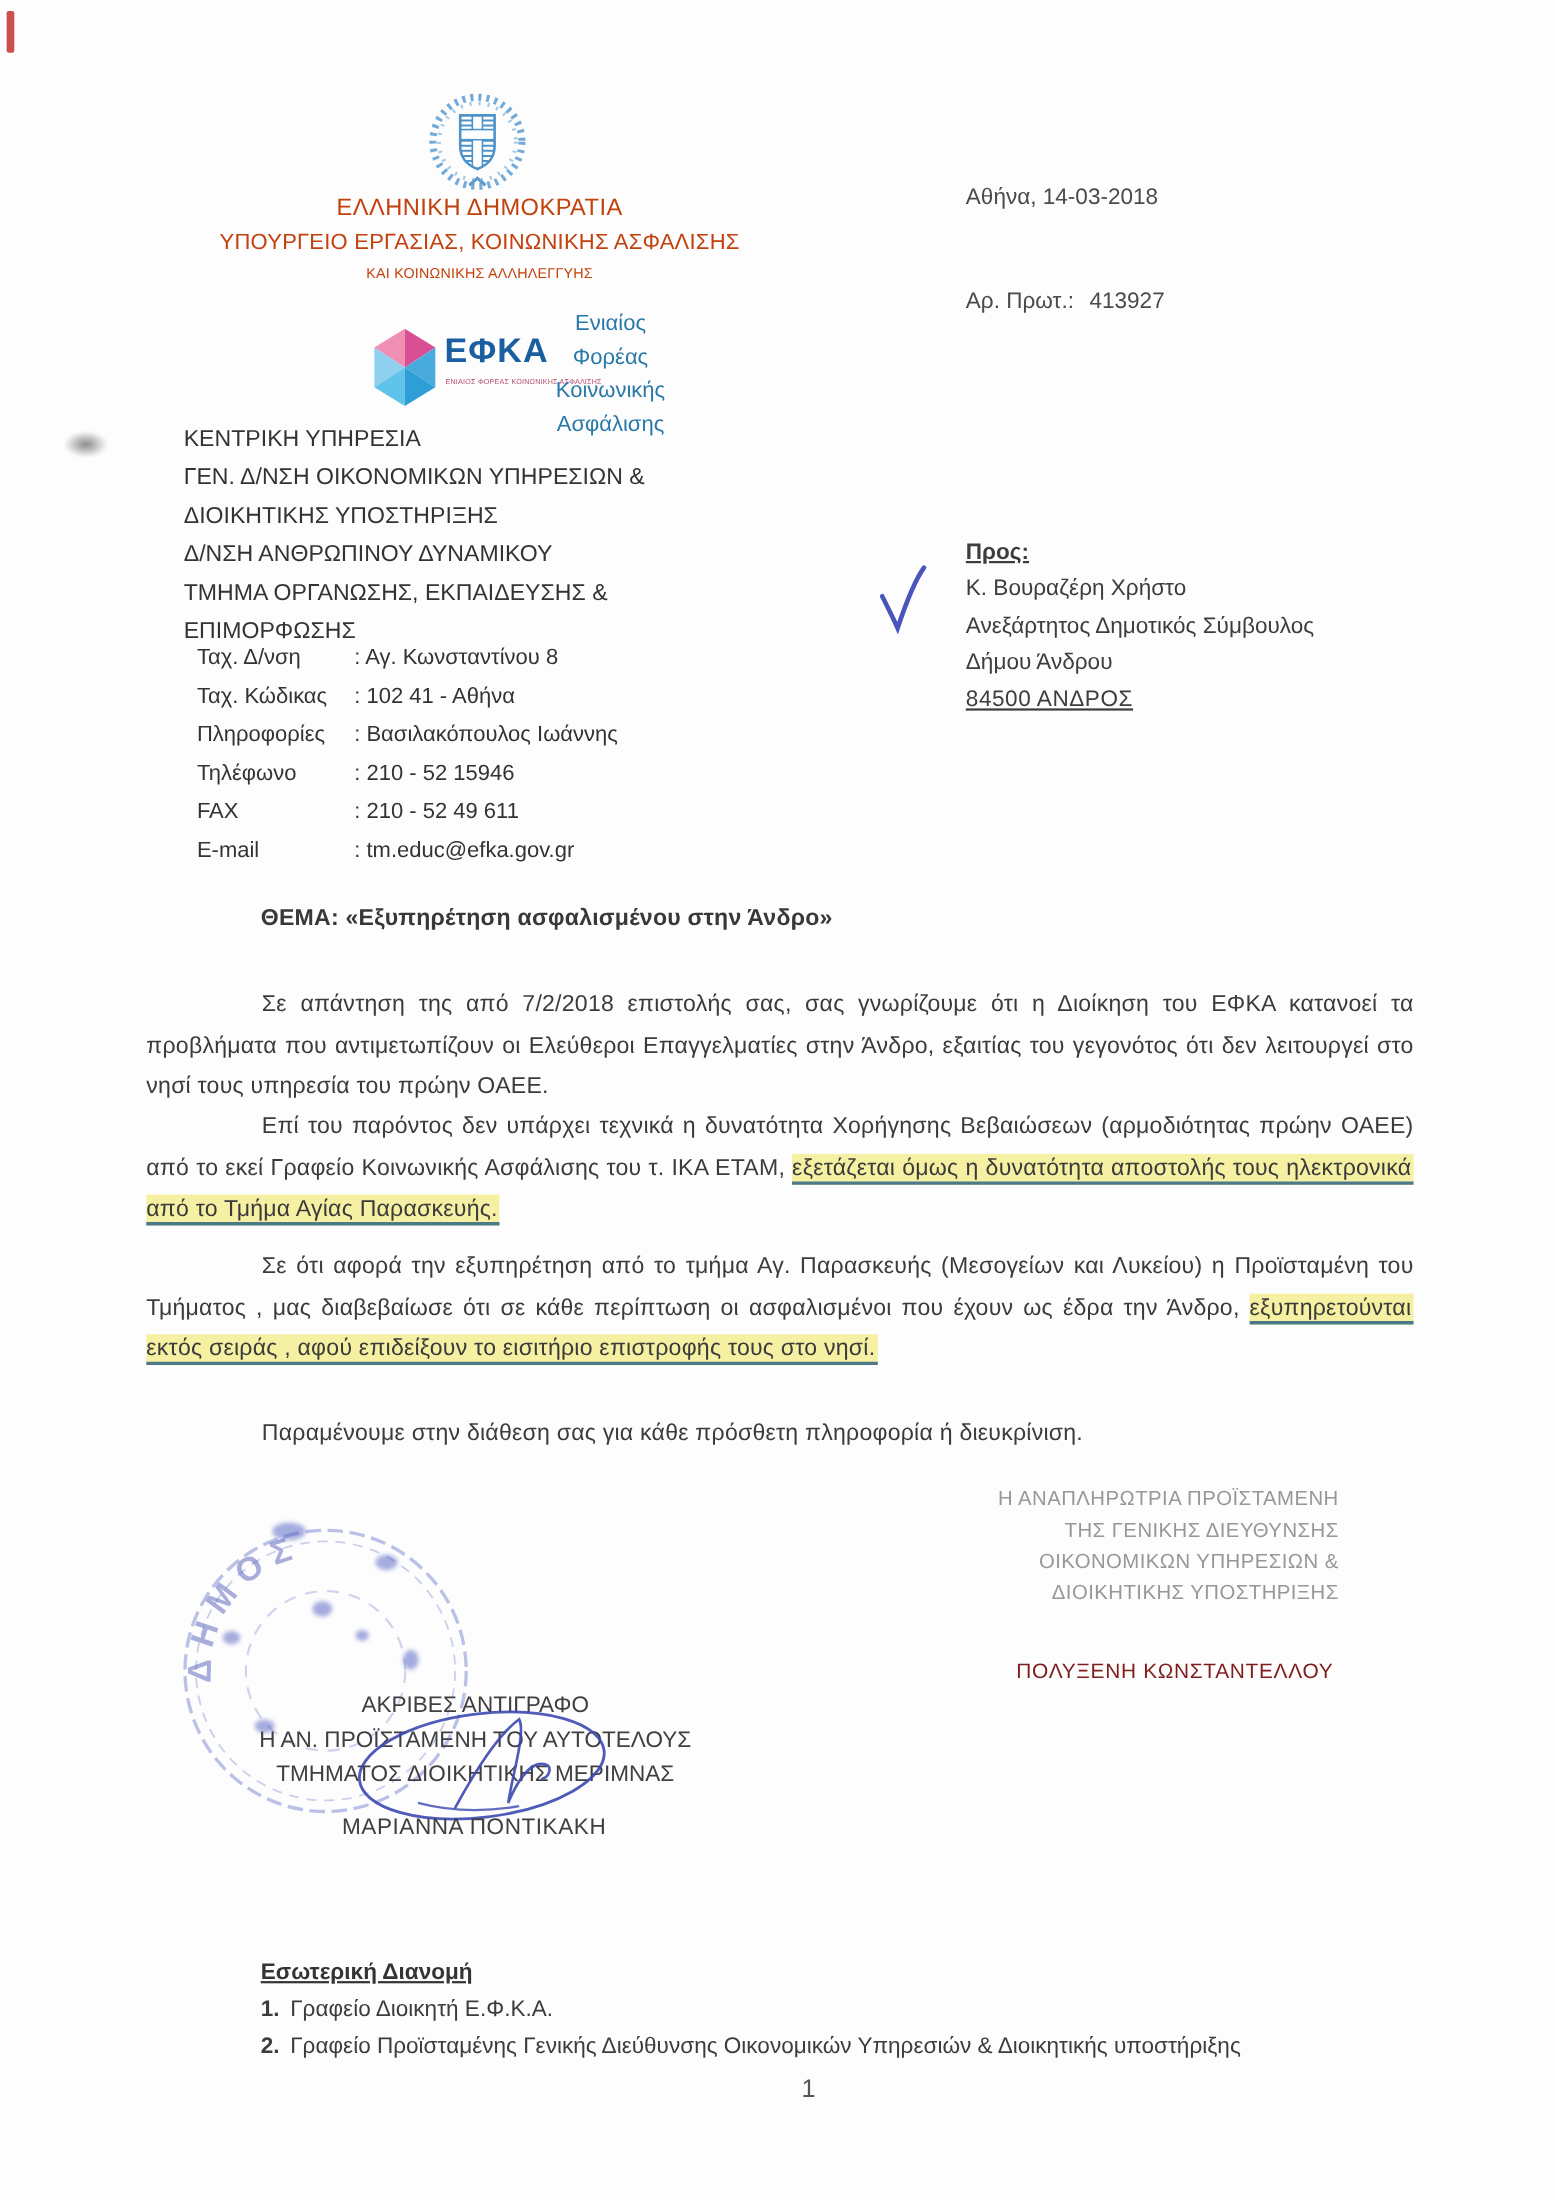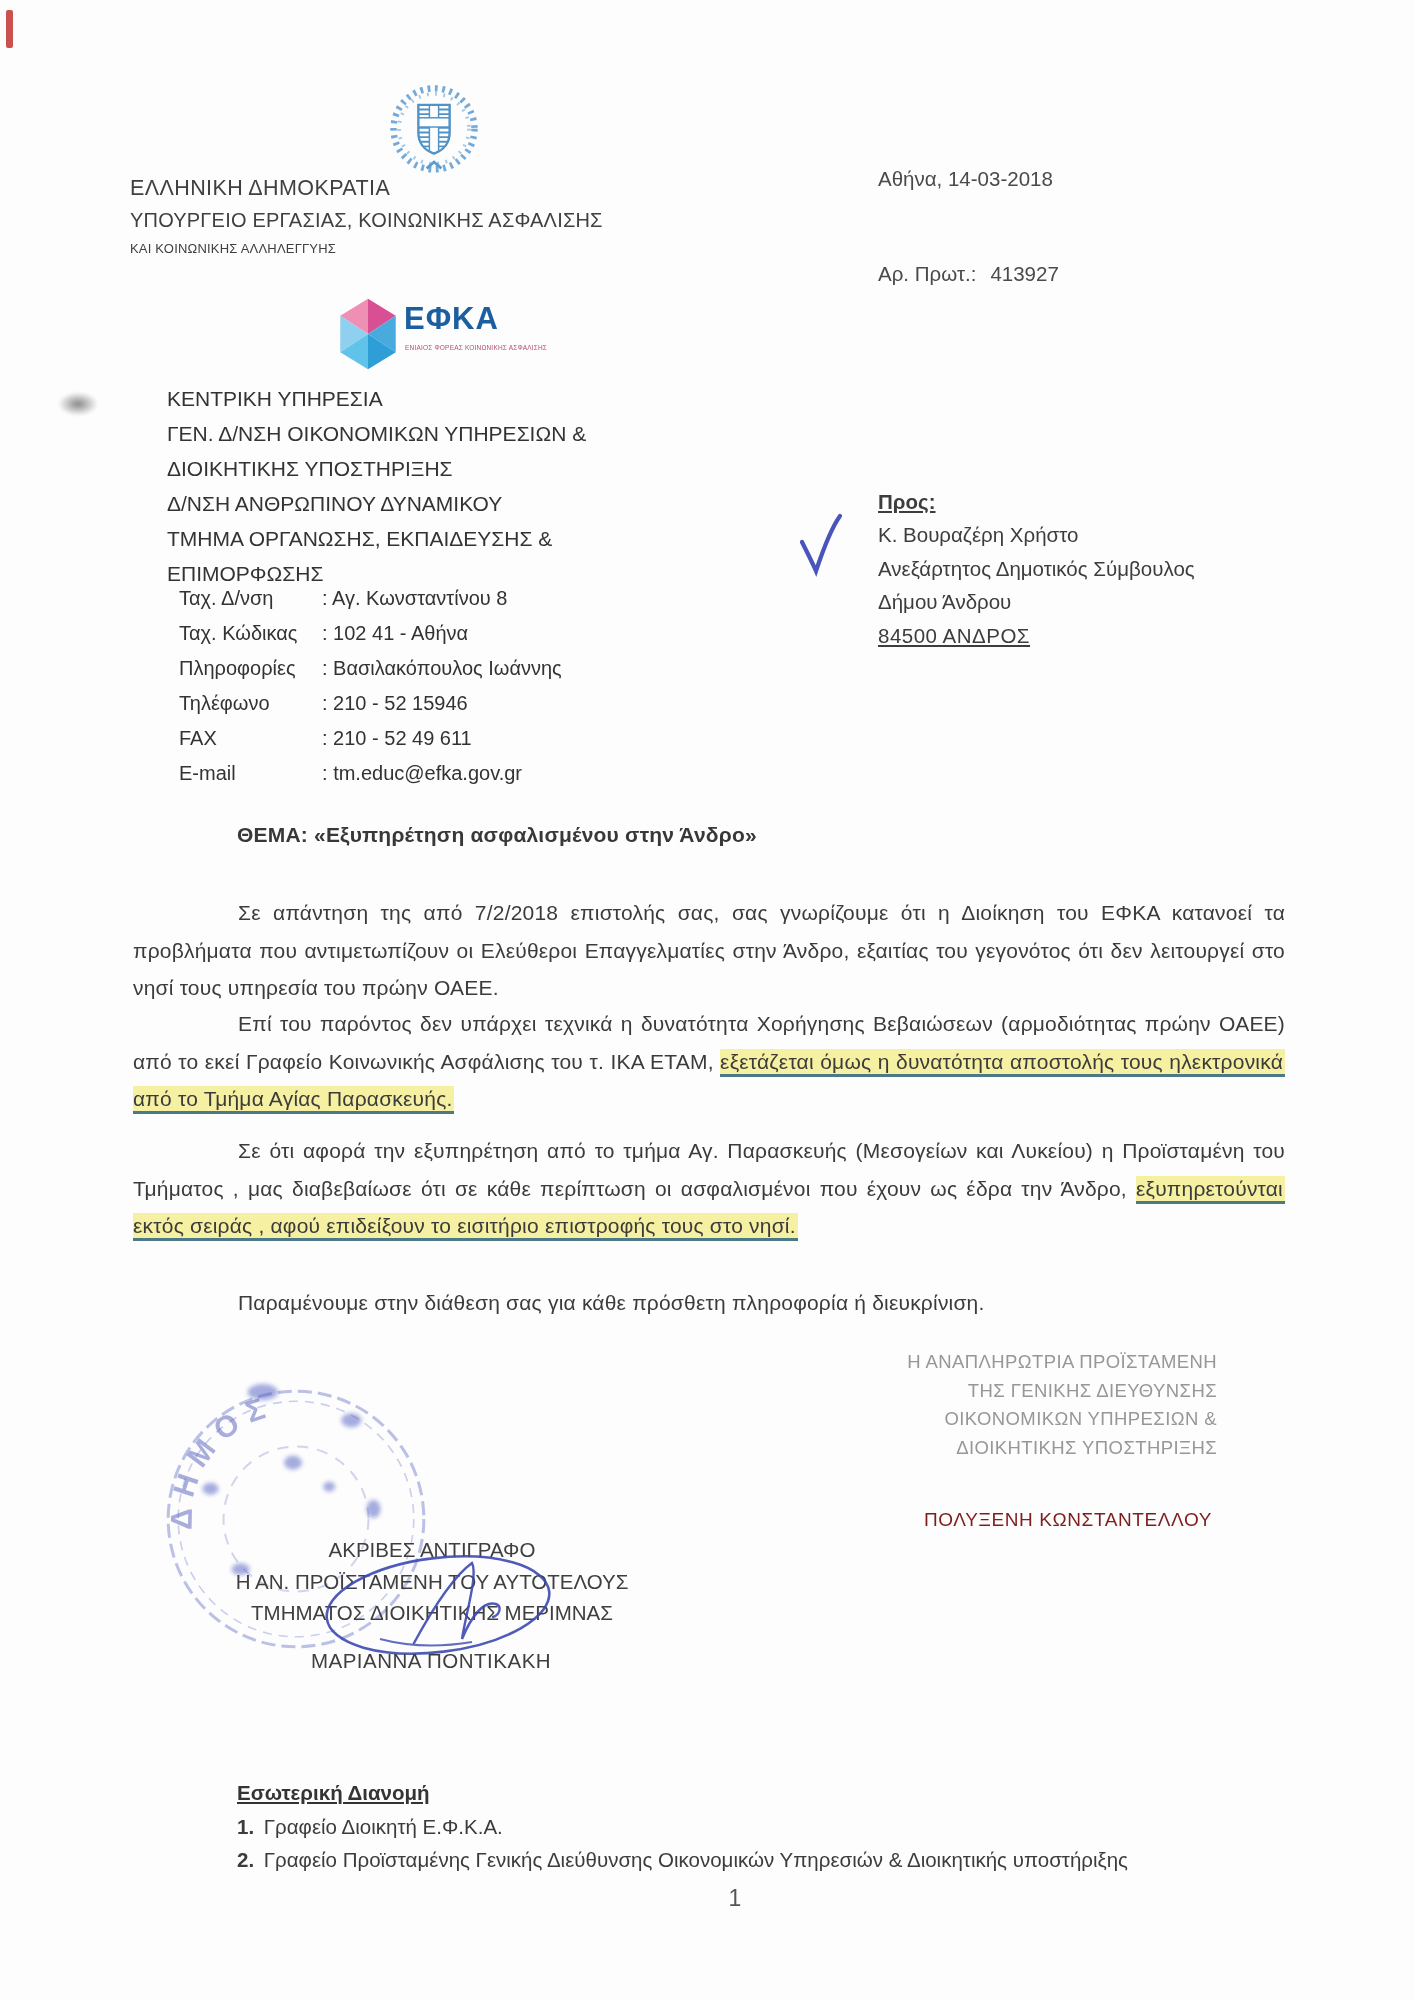--- a/index.html
+++ b/index.html
@@ -6,21 +6,21 @@
   .page{
     position:relative;width:1414px;height:2000px;background:#fdfdfd;
     font-family:"Liberation Sans",sans-serif;color:#3a3a3a;overflow:hidden;
   }
   .abs{position:absolute;}
   
   .mark-red{position:absolute;left:6px;top:10px;width:7px;height:38px;background:#c23330;border-radius:2px;opacity:.85;}
   .mark-smudge{position:absolute;left:58px;top:392px;width:40px;height:24px;background:radial-gradient(closest-side,#4a4a4a,rgba(90,90,90,0));opacity:.65;filter:blur(1.5px);border-radius:50%;}
   
   .emblem{position:absolute;left:388px;top:78px;width:92px;height:98px;}
-  .hdr-center{position:absolute;left:130px;width:612px;text-align:left;color:#404040;}
+  .hdr-center{position:absolute;left:130px;width:612px;text-align:center;color:#c2410c;}
   .republic{top:176px;font-size:21.5px;letter-spacing:.4px;}
   .ministry1{top:209px;font-size:20px;letter-spacing:.2px;}
   .ministry2{top:241px;font-size:13px;letter-spacing:.2px;}
   .efka-hex{position:absolute;left:336px;top:296px;width:64px;height:76px;}
   .efka-word{position:absolute;left:404px;top:301px;font-size:31px;font-weight:bold;color:#1c5fa0;letter-spacing:1px;}
   .efka-tagline{position:absolute;left:405px;top:344px;width:160px;font-size:6.5px;color:#b5506e;letter-spacing:.2px;white-space:nowrap;overflow:hidden;}
   .efka-side{position:absolute;left:490px;top:279px;width:130px;text-align:center;font-size:20px;line-height:30.5px;color:#2878a8;}
   .date-line{position:absolute;left:878px;top:167px;font-size:20.5px;color:#4a4a4a;}
   .protocol{position:absolute;left:878px;top:262px;font-size:20.5px;color:#4a4a4a;}
   .protocol .num{margin-left:14px;}
@@ -103,20 +103,26 @@
   <svg class="efka-hex" viewBox="0 0 60 70">
     <polygon points="30,2 4,18 30,35" fill="#ef8fb4"></polygon>
     <polygon points="30,2 56,18 30,35" fill="#d94f93"></polygon>
     <polygon points="4,18 4,52 30,35" fill="#8fd0ef"></polygon>
     <polygon points="56,18 56,52 30,35" fill="#49aadd"></polygon>
     <polygon points="4,52 30,68 30,35" fill="#5fc3ea"></polygon>
     <polygon points="56,52 30,68 30,35" fill="#2d9fd6"></polygon>
   </svg>
   <div class="efka-word">ΕΦΚΑ</div>
   <div class="efka-tagline">ΕΝΙΑΙΟΣ ΦΟΡΕΑΣ ΚΟΙΝΩΝΙΚΗΣ ΑΣΦΑΛΙΣΗΣ</div>
+  <div class="efka-side">
+    <div>Ενιαίος</div>
+    <div>Φορέας</div>
+    <div>Κοινωνικής</div>
+    <div>Ασφάλισης</div>
+  </div>
 
   <div class="date-line">Αθήνα, 14-03-2018</div>
   <div class="protocol">
     <span>Αρ. Πρωτ.:</span><span class="num">413927</span>
   </div>
 
   <div class="sender">
     <div>ΚΕΝΤΡΙΚΗ ΥΠΗΡΕΣΙΑ</div>
     <div>ΓΕΝ. Δ/ΝΣΗ ΟΙΚΟΝΟΜΙΚΩΝ ΥΠΗΡΕΣΙΩΝ &amp;</div>
     <div>ΔΙΟΙΚΗΤΙΚΗΣ ΥΠΟΣΤΗΡΙΞΗΣ</div>

